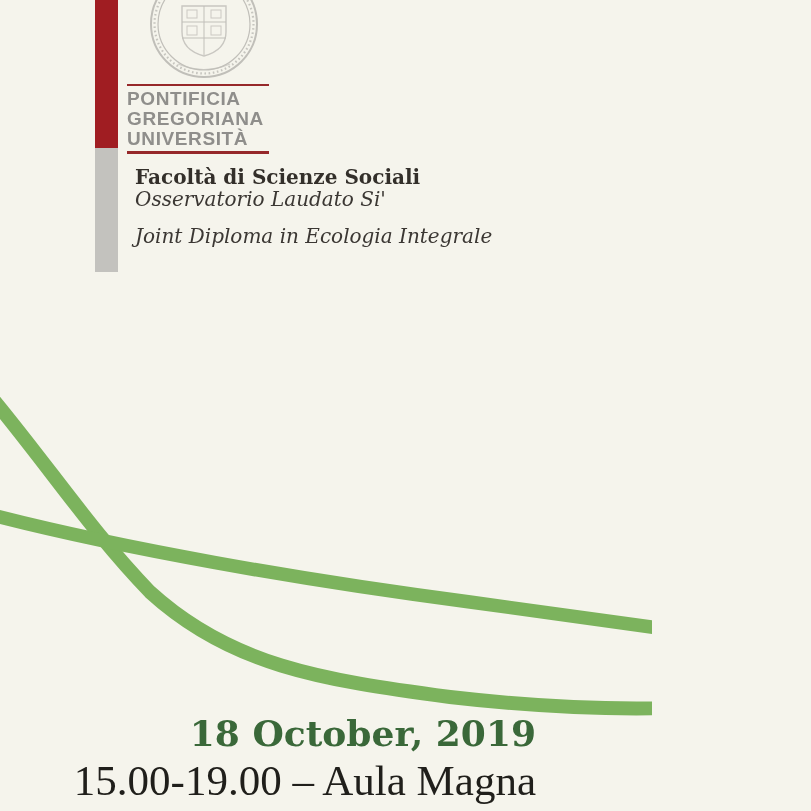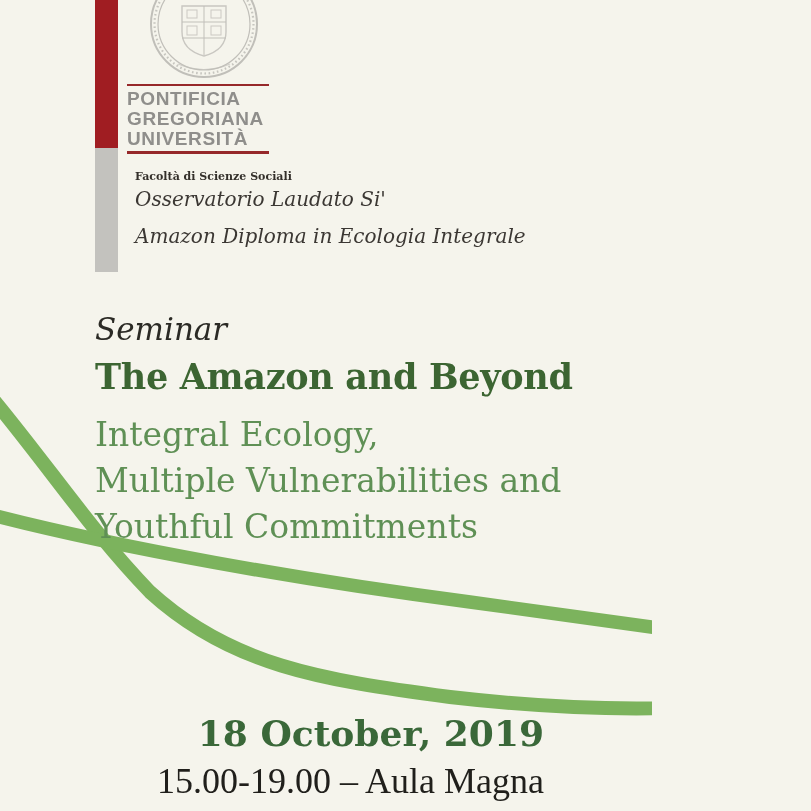--- a/index.html
+++ b/index.html
@@ -24,37 +24,37 @@
     padding:3px 0 2px 0;
     font-family:"Liberation Sans",sans-serif;
     font-size:19px;line-height:20px;font-weight:600;
     letter-spacing:.6px;color:#8f8e8b;
   }
   .wordmark span{display:block;}
 
   
   .affiliations{position:absolute;left:135px;top:166px;color:#37332e;}
   .affiliation{margin-bottom:15px;}
-  .affiliation .name{font-weight:700;font-size:11px;line-height:22px;color:#332f2a;}
+  .affiliation .name{font-weight:700;font-size:20px;line-height:22px;color:#332f2a;}
   .affiliation .unit{font-style:italic;font-size:20px;line-height:22px;color:#3b3733;}
 
   
   .swoosh{position:absolute;left:0;top:0;width:811px;height:811px;z-index:1;}
 
   
   .event{position:absolute;left:95px;top:306px;z-index:2;}
   .kicker{font-style:italic;font-size:31px;line-height:46px;color:#2b2a25;}
   .title{font-weight:700;font-size:35px;line-height:50px;letter-spacing:-.3px;color:#3c6532;}
   .subtitle{margin-top:10px;font-size:33px;line-height:46px;color:#5f9055;}
   .subtitle span{display:block;}
 
   
-  .datetime{position:absolute;right:108px;top:708px;text-align:right;z-index:2;}
+  .datetime{position:absolute;right:116px;top:708px;text-align:right;z-index:2;}
   .date{font-weight:700;font-size:36px;line-height:50px;color:#3a6839;}
-  .time{font-family:"Liberation Serif",serif;font-size:36px;line-height:46px;color:#201f1b;}
+  .time{font-family:"Liberation Serif",serif;font-size:43px;line-height:46px;color:#201f1b;}
 </style>
 </head>
 <body>
 
 <div class="poster">
 
   <svg class="swoosh" viewBox="0 0 811 811" fill="none" aria-hidden="true">
     <path d="M -8 398 C 50 468, 92 532, 150 592 C 230 665, 320 680, 450 697 C 580 712, 702 714, 818 694" stroke="#7cb35d" stroke-width="14" fill="none"></path>
     <path d="M -8 515 C 120 548, 300 580, 470 602 C 600 619, 722 636, 818 650" stroke="#7cb35d" stroke-width="13.5" fill="none"></path>
   </svg>
@@ -84,32 +84,23 @@
     <span>GREGORIANA</span>
     <span>UNIVERSITÀ</span>
   </div>
 
   <div class="affiliations">
     <div class="affiliation">
       <div class="name">Facoltà di Scienze Sociali</div>
       <div class="unit">Osservatorio Laudato Si'</div>
     </div>
     <div class="affiliation">
-      <div class="unit">Amazon Diploma in Ecologia Integrale</div>
+      <div class="unit">Joint Diploma in Ecologia Integrale</div>
     </div>
   </div>
 
-  <div class="event">
-    <div class="kicker">Seminar</div>
-    <div class="title">The Amazon and Beyond</div>
-    <div class="subtitle">
-      <span>Integral Ecology,</span>
-      <span>Multiple Vulnerabilities and</span>
-      <span>Youthful Commitments</span>
-    </div>
-  </div>
 
   <div class="datetime">
     <div class="date">18 October, 2019</div>
     <div class="time">15.00-19.00 – Aula Magna</div>
   </div>
 
 </div>
 
 </body></html>

